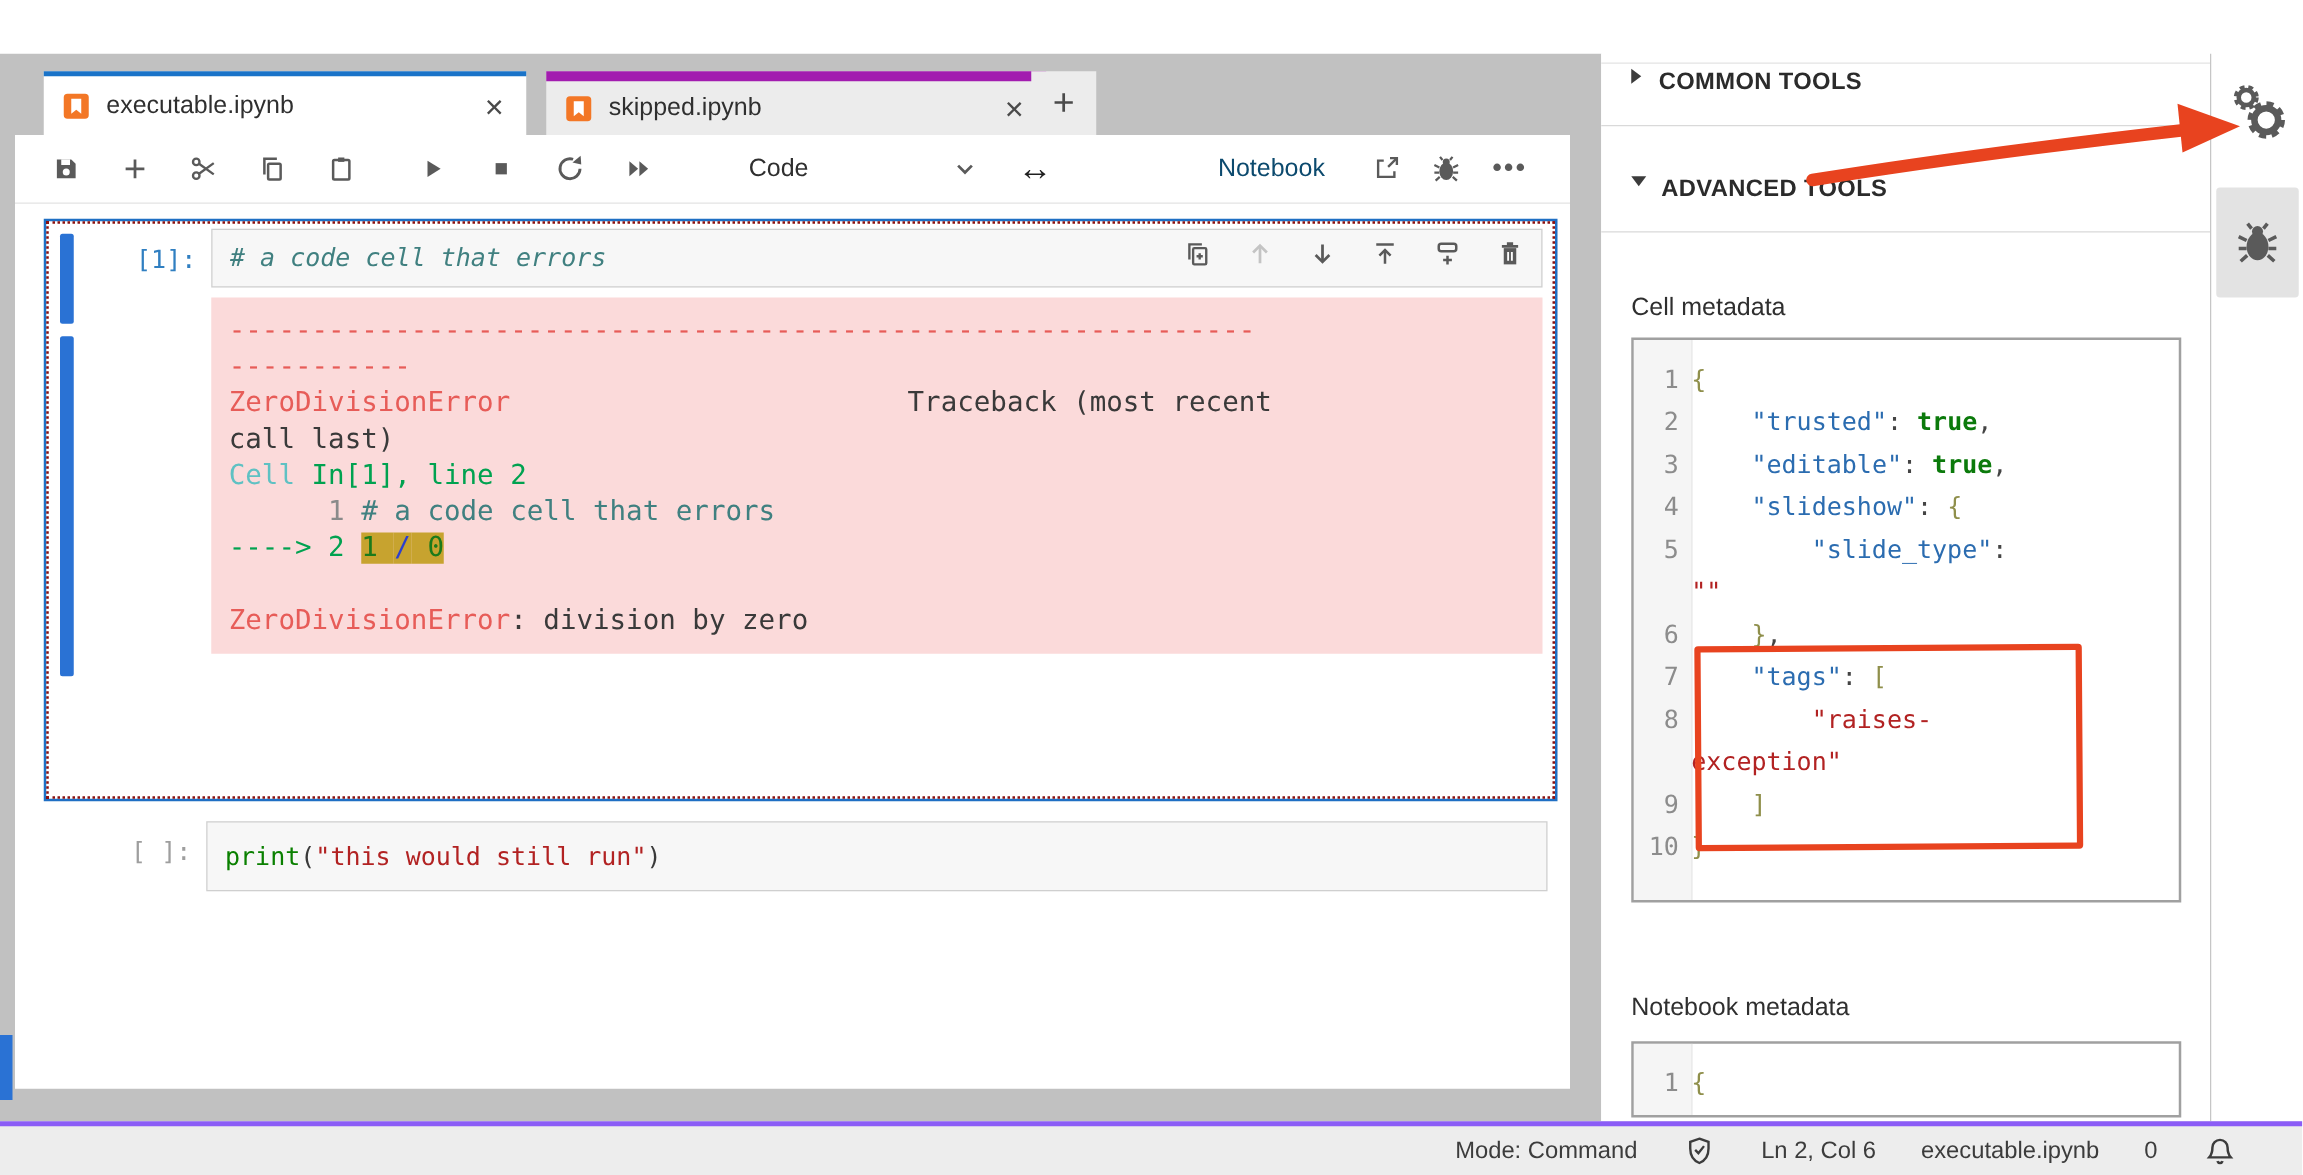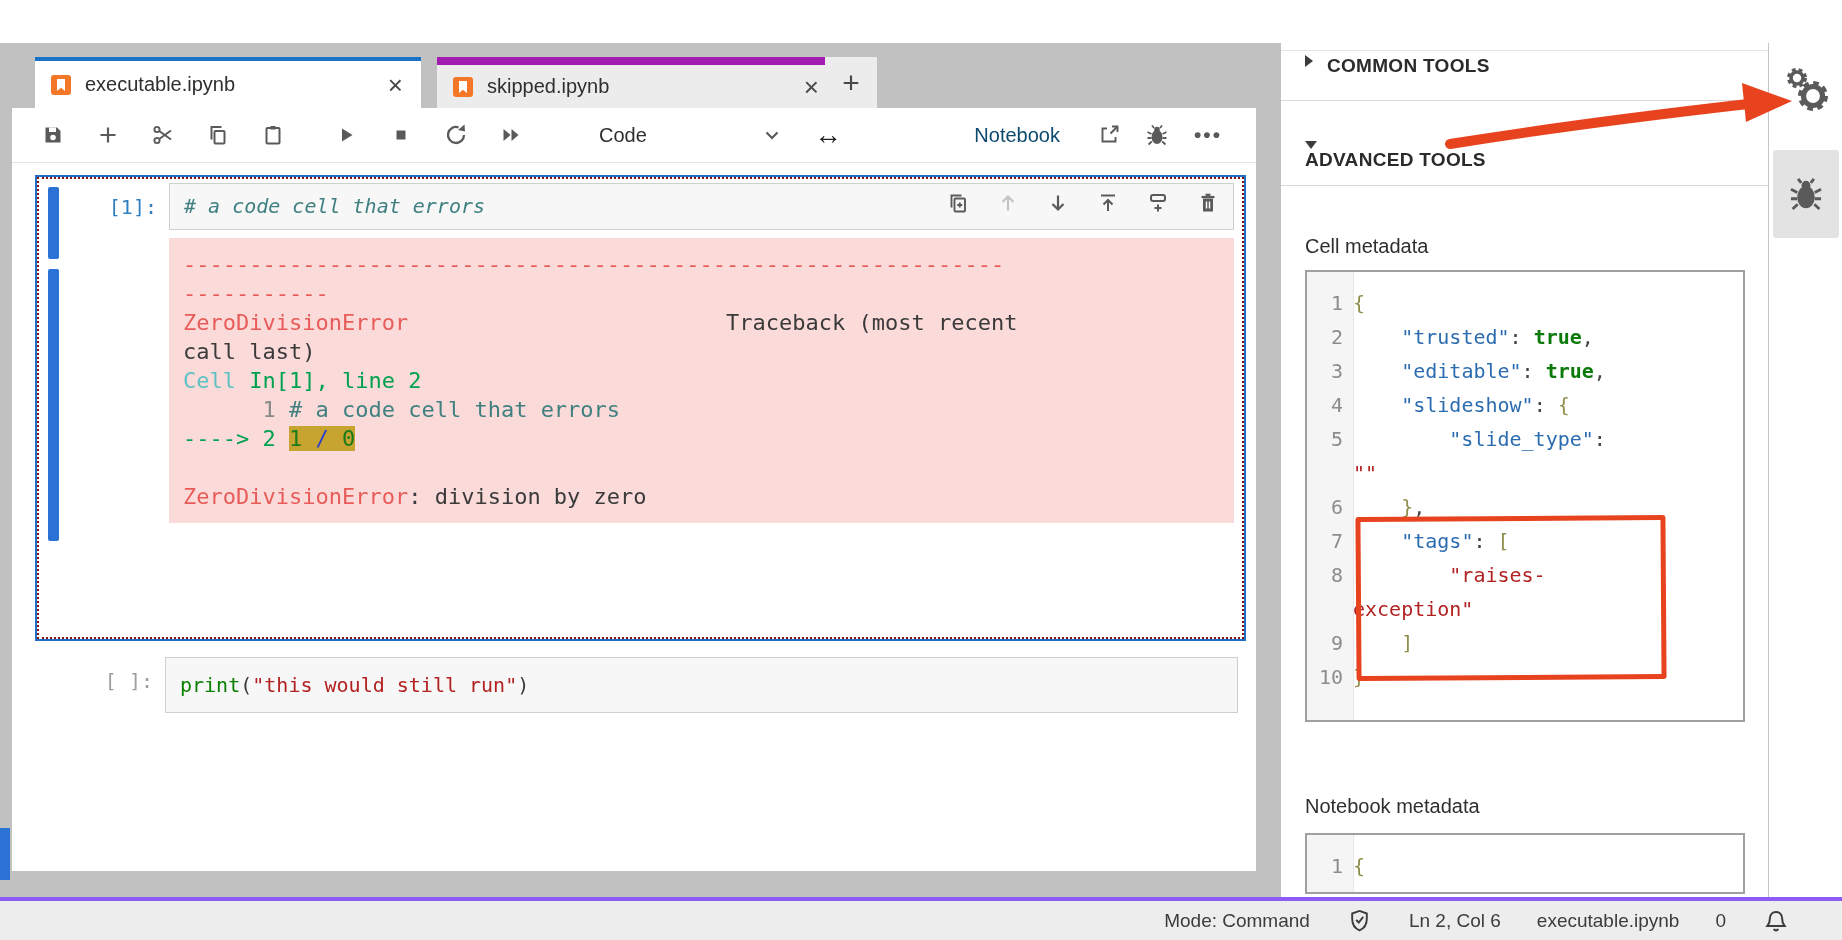--- a/index.html
+++ b/index.html
@@ -275,21 +275,21 @@
 
   <div id="edgeblue" class="abs"></div>
 
   <div id="rpanel" class="abs">
     <div id="rtopline"></div>
     <div class="sechead" style="left:24px;top:12px;">
       <span class="tri-r"></span>
       <span>COMMON TOOLS</span>
     </div>
     <div class="rdivider" style="top:57px;"></div>
-    <div class="sechead" style="left:24px;top:98px;flex-direction:column;">
+    <div class="sechead" style="left:24px;top:98px;">
       <span class="tri-d"></span>
       <span>ADVANCED TOOLS</span>
     </div>
     <div class="rdivider" style="top:142px;"></div>
 
     <div class="metatitle" style="top:192px;">Cell metadata</div>
     <div id="cellmetabox" class="metabox">
       <div class="gutcol"></div>
       <div class="meta-code">
           <div class="cl">

